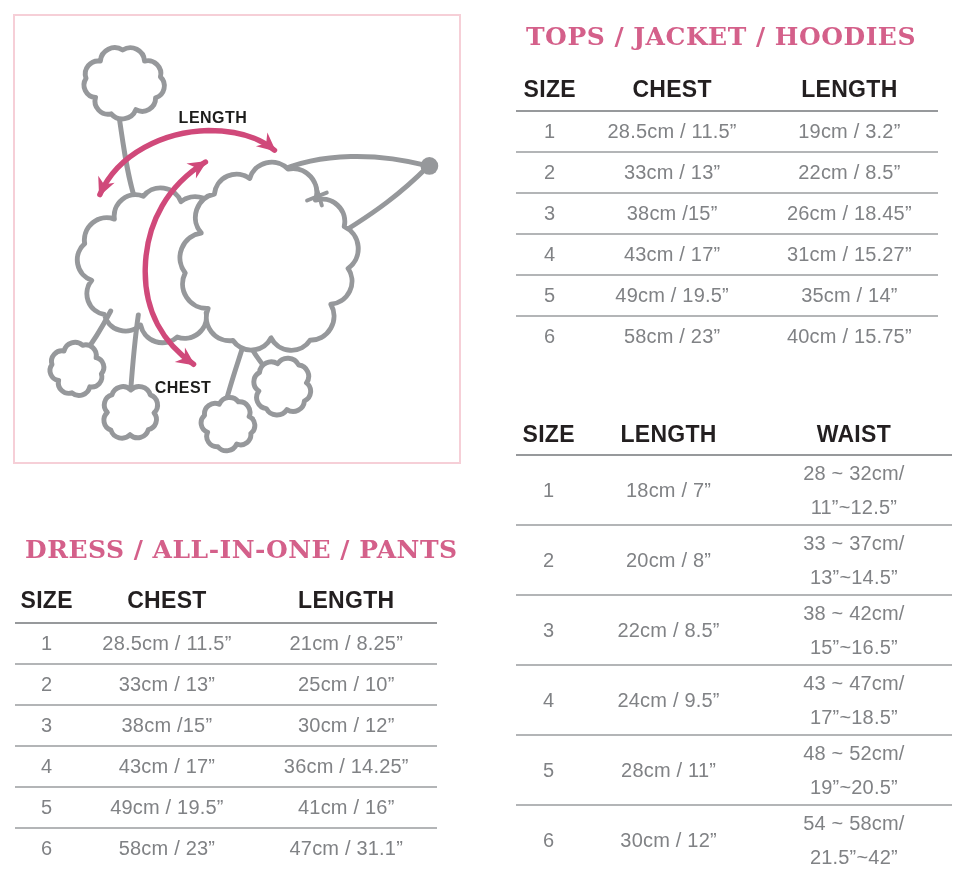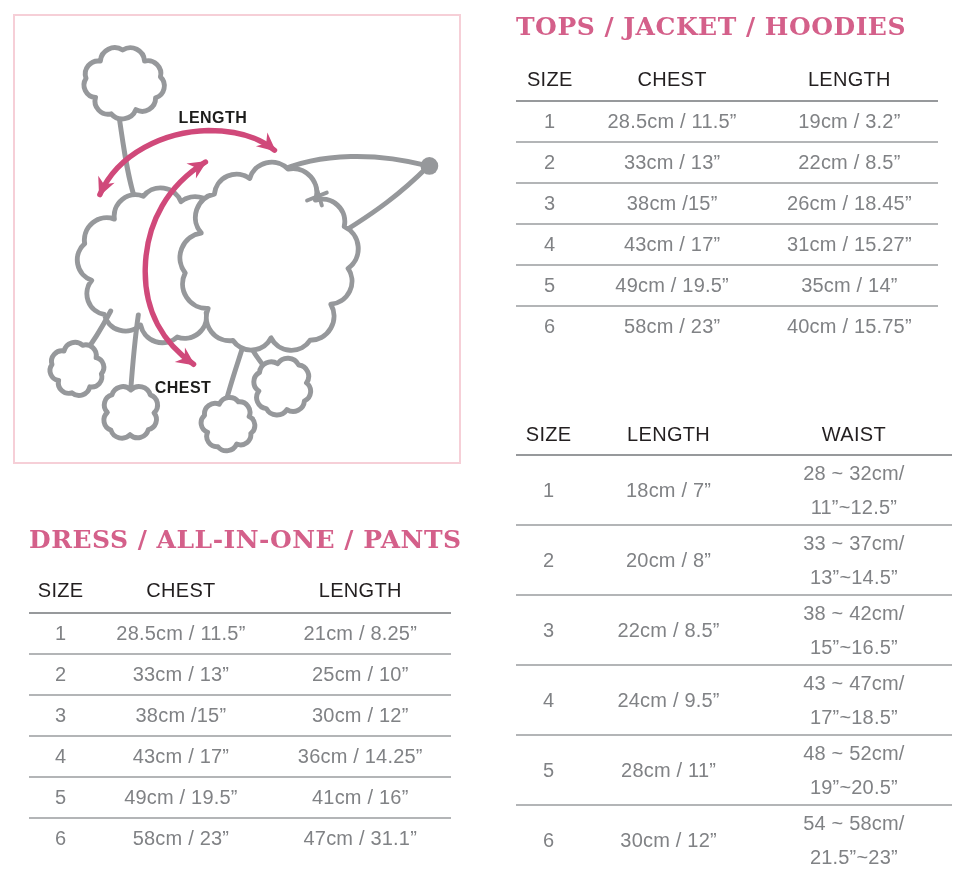--- a/index.html
+++ b/index.html
@@ -21,45 +21,45 @@
   .pink-fill{fill:var(--arrow-pink,#d0497a);}
   .measure-label{
     position:absolute;transform:translateX(-50%);
     font:bold 16px/20px "Liberation Sans",sans-serif;color:#1d1d1b;letter-spacing:0.5px;
   }
   .measure-label.length{left:198px;top:92px;}
   .measure-label.chest{left:168px;top:362px;}
   
   .tbl{position:absolute;}
   .tbl h2{
-    margin:0;font-family:"DejaVu Serif",serif;font-weight:bold;font-size:25px;line-height:30px;
+    margin:10px;font-family:"DejaVu Serif",serif;font-weight:bold;font-size:25px;line-height:30px;
     color:var(--accent-pink,#d4608a);letter-spacing:0.5px;white-space:nowrap;
   }
   .tbl table{border-collapse:collapse;table-layout:fixed;}
   .tbl th{
-    font-weight:normal;color:var(--header-text,#231f20);font-size:20px;letter-spacing:0.3px;
+    font-weight:bold;color:var(--header-text,#231f20);font-size:23px;letter-spacing:0.3px;
     text-align:center;vertical-align:middle;padding:0;
     border-bottom:2px solid var(--header-rule,#97999c);
   }
   .tbl td{
     color:var(--cell-text,#808285);font-size:20px;letter-spacing:0.2px;
     text-align:center;vertical-align:middle;padding:0;
     border-bottom:2px solid var(--row-rule,#b3b5b7);
   }
   .tbl tbody tr:last-child td{border-bottom:none;}
   .tbl-tops{left:516px;top:12px;}
   .tbl-tops table{width:422px;margin-top:16px;}
   .tbl-tops th{height:42px;}
   .tbl-tops td{height:39px;}
   .tbl-leggings{left:516px;top:400px;}
   .tbl-leggings table{width:436px;margin-top:14px;}
   .tbl-leggings th{height:40px;}
   .tbl-leggings td{height:59px;}
   .tbl-leggings td.waist-cell{white-space:pre-line;line-height:34px;}
-  .tbl-dress{left:29px;top:525px;}
+  .tbl-dress{left:15px;top:525px;}
   .tbl-dress table{width:422px;margin-top:14px;}
   .tbl-dress th{height:43px;}
   .tbl-dress td{height:39px;}
 </style>
 </head>
 <body>
 
 <div class="canvas">
 
   <div class="poodle-box">
@@ -183,21 +183,21 @@
         <tr>
           <td>5</td>
           <td>28cm / 11”</td>
           <td class="waist-cell">48 ~ 52cm/
 19”~20.5”</td>
         </tr>
         <tr>
           <td>6</td>
           <td>30cm / 12”</td>
           <td class="waist-cell">54 ~ 58cm/
-21.5”~23”</td>
+21.5”~42”</td>
         </tr>
       </tbody>
     </table>
   </section>
 
   <section class="tbl tbl-dress">
     <h2>DRESS / ALL-IN-ONE / PANTS</h2>
     <table>
       <colgroup>
           <col style="width:15%">

